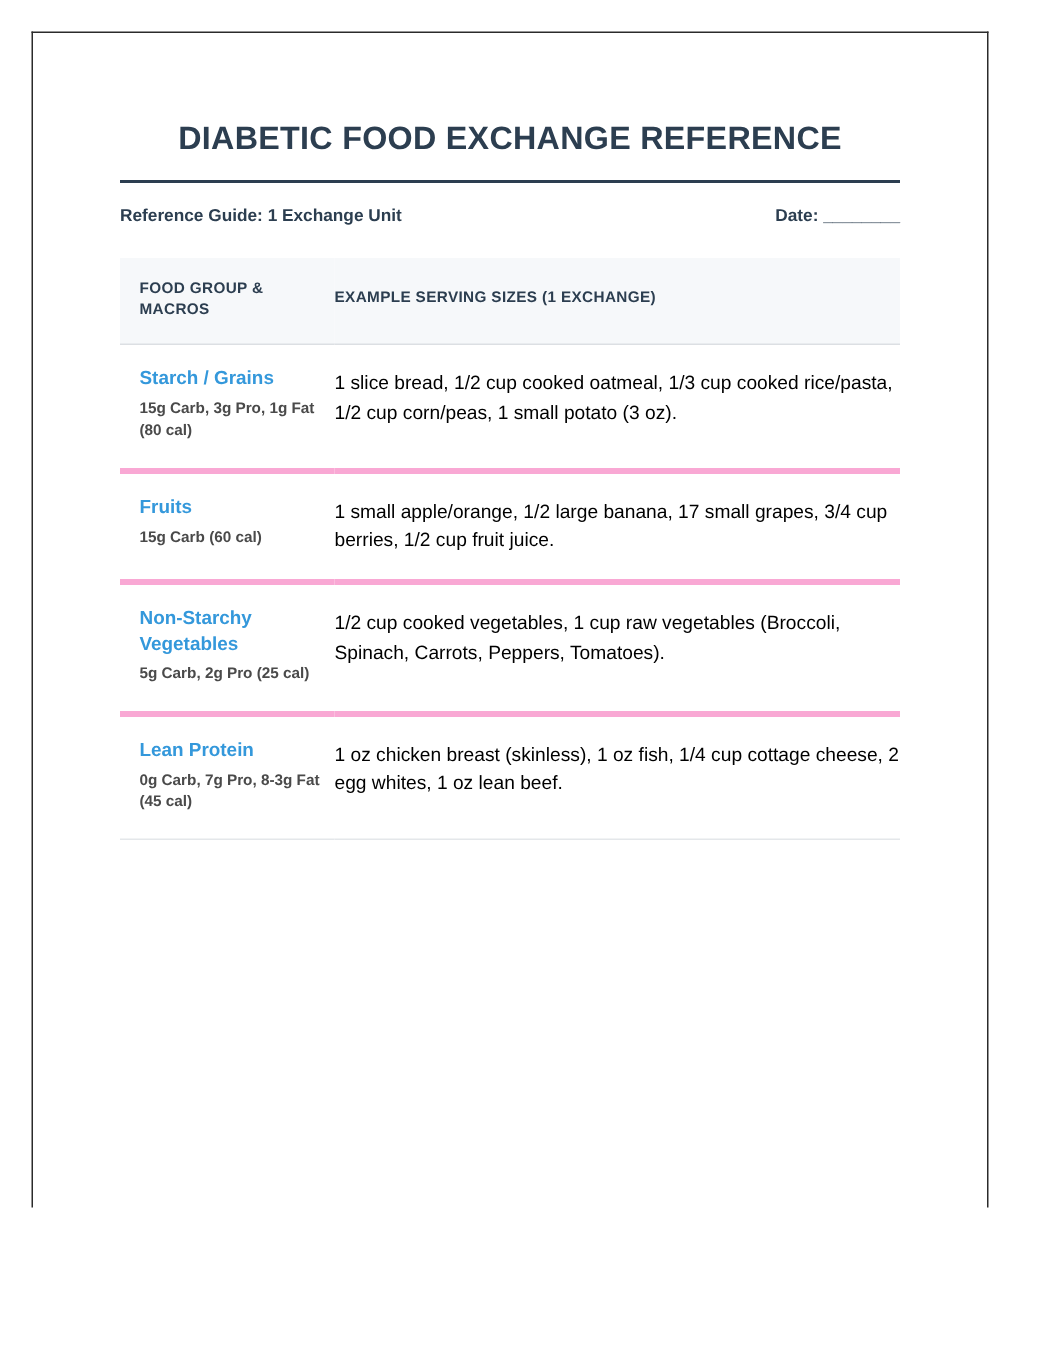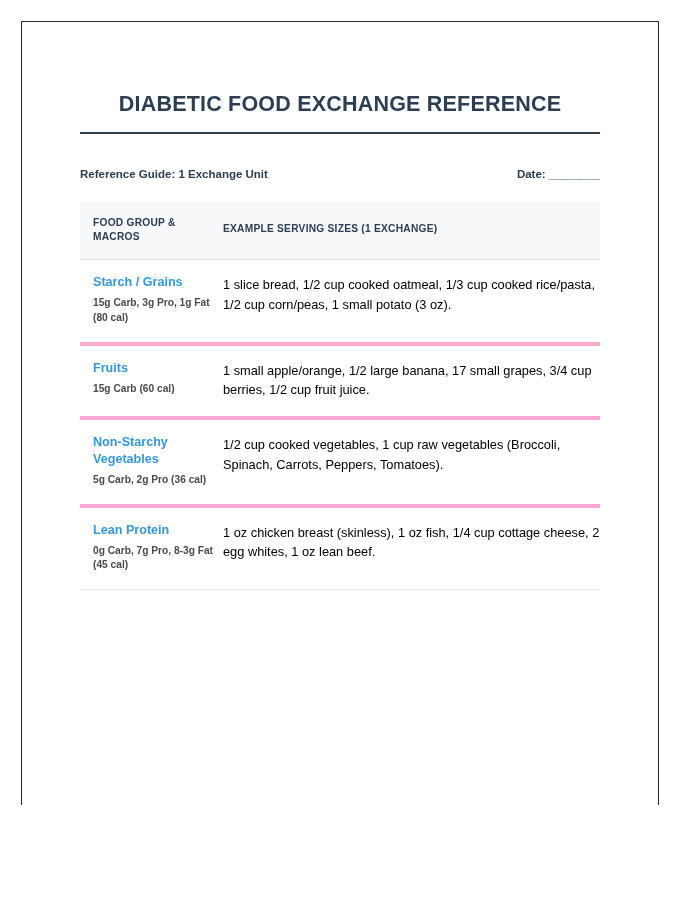--- a/index.html
+++ b/index.html
@@ -26,21 +26,21 @@
     height: 784px;
     border: 1.3px solid #2b2b2b;
     border-bottom: none;
     box-sizing: border-box;
     background: #ffffff;
   }
 
   #content {
     position: absolute;
     left: 80px;
-    top: 12px;
+    top: 0;
     width: 520px;
   }
 
   
   .doc-title {
     margin: 0;
     padding-top: 80px;
     font-size: 21.5px;
     font-weight: bold;
     letter-spacing: 0.2px;
@@ -53,21 +53,21 @@
     height: 2px;
     background: #2c3e50;
     width: 100%;
   }
 
   
   .meta-row {
     display: flex;
     justify-content: space-between;
     align-items: baseline;
-    margin-top: 34px;
+    margin-top: 16px;
     font-size: 11.5px;
     font-weight: bold;
     color: #2c3e50;
   }
   .meta-left { white-space: nowrap; }
   .meta-right { white-space: nowrap; }
 
   
   .exchange-table {
     margin-top: 22px;
@@ -177,21 +177,21 @@
         </td>
         <td class="td-desc">
           <span class="serving-text">1 small apple/orange, 1/2 large banana, 17 small grapes, 3/4 cup berries, 1/2 cup fruit juice.</span>
         </td>
       </tr>
 
 
       <tr>
         <td>
           <span class="group-name">Non-Starchy Vegetables</span>
-          <span class="group-macros">5g Carb, 2g Pro (36 cal)</span>
+          <span class="group-macros">5g Carb, 2g Pro (25 cal)</span>
         </td>
         <td class="td-desc">
           <span class="serving-text">1/2 cup cooked vegetables, 1 cup raw vegetables (Broccoli, Spinach, Carrots, Peppers, Tomatoes).</span>
         </td>
       </tr>
 
       <tr>
         <td>
           <span class="group-name">Lean Protein</span>
           <span class="group-macros">0g Carb, 7g Pro, 8-3g Fat (45 cal)</span>

